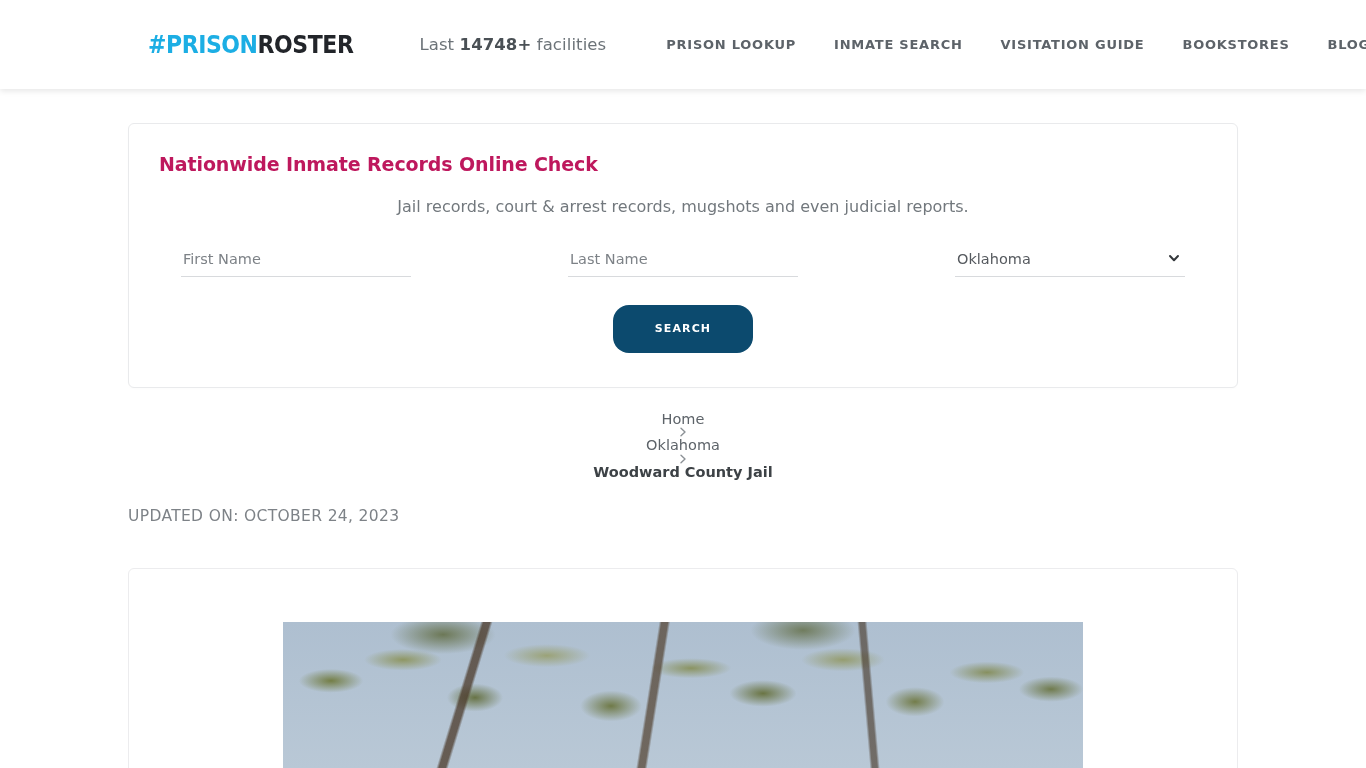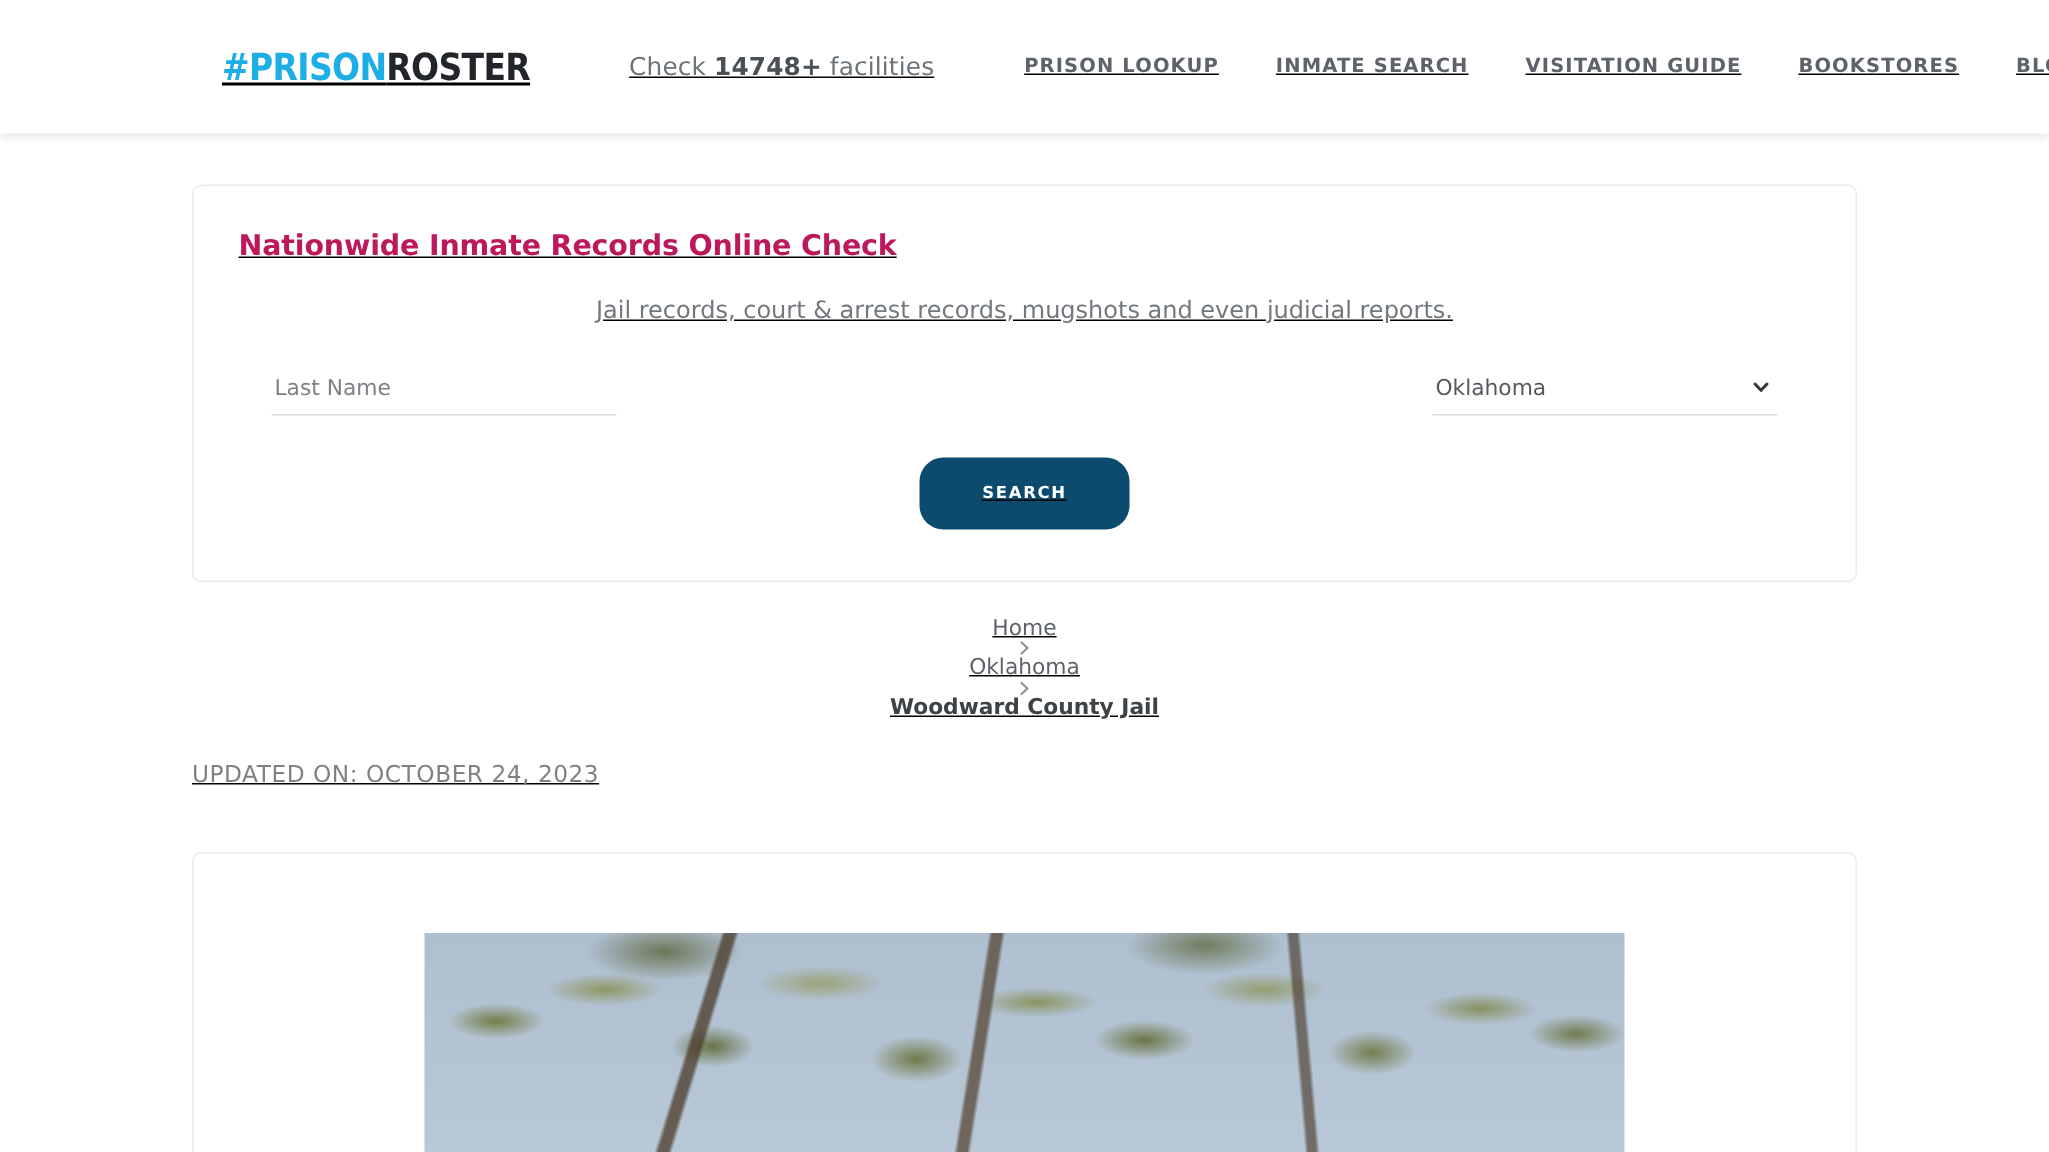--- a/index.html
+++ b/index.html
@@ -260,33 +260,33 @@
     position: absolute;
     inset: 0;
     background:
       linear-gradient(107deg, rgba(0,0,0,0) 21.3%, rgba(74,56,40,0.75) 21.6%, rgba(74,56,40,0.75) 22.3%, rgba(0,0,0,0) 22.6%),
       linear-gradient(99deg, rgba(0,0,0,0) 43.4%, rgba(80,62,44,0.7) 43.7%, rgba(80,62,44,0.7) 44.4%, rgba(0,0,0,0) 44.7%),
       linear-gradient(85deg, rgba(0,0,0,0) 73.0%, rgba(68,52,36,0.62) 73.3%, rgba(68,52,36,0.62) 73.9%, rgba(0,0,0,0) 74.2%),
       linear-gradient(118deg, rgba(0,0,0,0) 86.2%, rgba(60,48,36,0.5) 86.5%, rgba(60,48,36,0.5) 87.0%, rgba(0,0,0,0) 87.3%);
   }
 
   
-  .viewport-clip { overflow: hidden; height: 768px; text-decoration: underline; }
+  .viewport-clip { overflow: hidden; height: 768px; }
 </style>
 </head>
 <body>
 
 <div class="viewport-clip">
 
   <header class="site-header">
     <div class="header-inner">
 
       <div class="logo"><span class="hash-prison">#PRISON</span><span class="roster">ROSTER</span></div>
 
-      <div class="facilities"><span>Check</span> <b>14748+</b> <span>facilities</span></div>
+      <div class="facilities"><span>Last</span> <b>14748+</b> <span>facilities</span></div>
 
       <nav class="main-nav">
         <a href="#">PRISON LOOKUP</a>
         <a href="#">INMATE SEARCH</a>
         <a href="#">VISITATION GUIDE</a>
         <a href="#">BOOKSTORES</a>
         <a href="#">BLOG</a>
       </nav>
 
     </div>
@@ -294,20 +294,23 @@
 
   <div class="page">
     <div class="container">
 
       <section class="search-card">
         <h2 class="search-title">Nationwide Inmate Records Online Check</h2>
         <p class="search-sub">Jail records, court &amp; arrest records, mugshots and even judicial reports.</p>
 
         <div class="search-fields">
 
+          <div class="field">
+            <input type="text" placeholder="First Name" style="">
+          </div>
 
           <div class="field">
             <input type="text" placeholder="Last Name" style="">
           </div>
 
           <div class="field state-field">
             <select>
               <option>Oklahoma</option>
             </select>
             <span class="chev">

